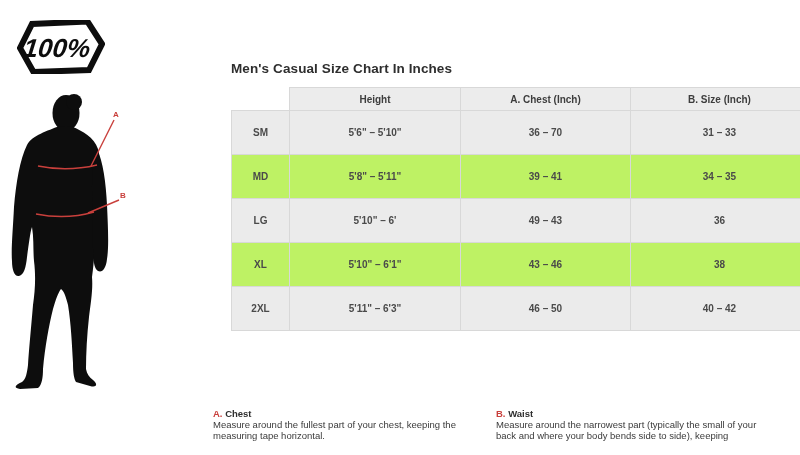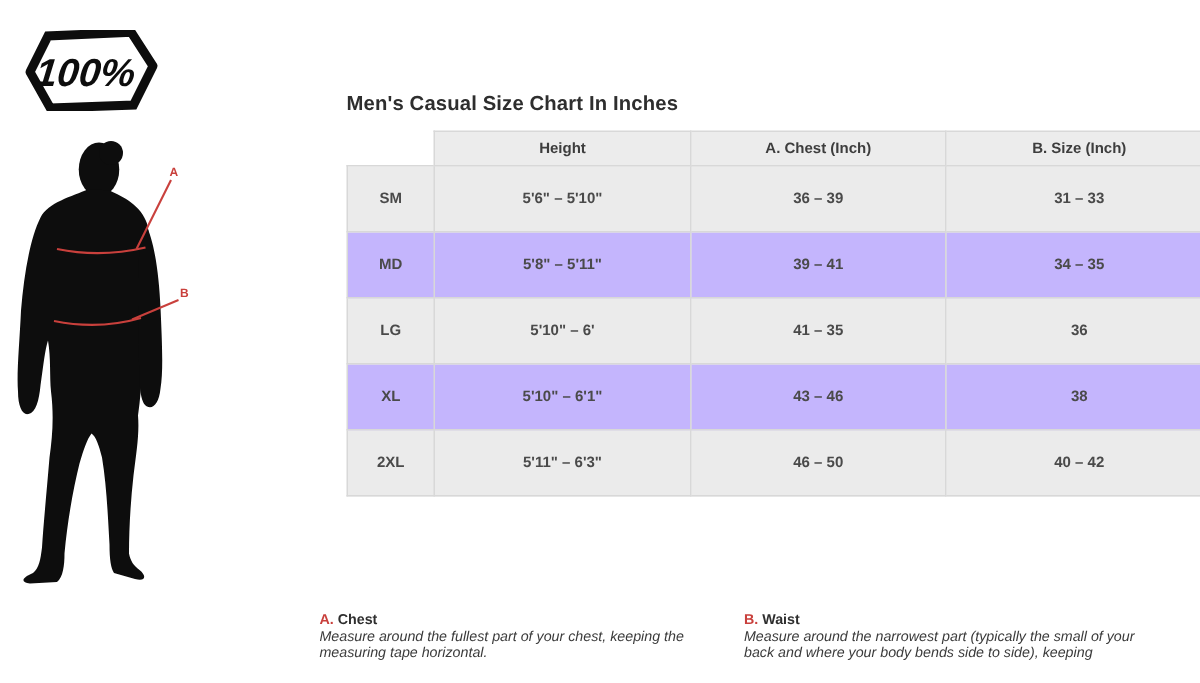--- a/index.html
+++ b/index.html
@@ -23,32 +23,32 @@
   table.size-table col.c-h     { width: 171px; }
   table.size-table col.c-chest { width: 170px; }
   table.size-table col.c-waist { width: 178px; }
   .size-table th, .size-table td {
     border: 1px solid #d8d8d8; text-align: center; vertical-align: middle;
     font-size: 10px; font-weight: 700; color: #4a4a4a; }
   .size-table thead th { height: 23px; background: #ececec; font-weight: 700; color: #3d3d3d; }
   .size-table thead th.blank { border: none; background: transparent; }
   .size-table tbody td { height: 44px; }
   .size-table tbody tr.odd td  { background: #ebebeb; }
-  .size-table tbody tr.even td { background: #c4b5fd; }
+  .size-table tbody tr.even td { background: #bef264; }
 
   
   .measure { position: absolute; left: 213px; top: 402px; width: 578px; }
   .measure-heading { font-size: 13.5px; font-weight: 700; color: #2e2e2e; }
   .measure-cols { position: relative; margin-top: 6px; height: 50px; }
   .measure-item { position: absolute; top: 0; width: 270px; }
   .measure-item.left  { left: 0; }
   .measure-item.right { left: 283px; }
   .measure-label { font-size: 9.5px; font-weight: 700; color: #2e2e2e; }
   .measure-letter { color: #c9403c; }
-  .measure-text { font-size: 9.5px; color: #3a3a3a; line-height: 10.5px; margin-top: 1px; font-style: italic; }
+  .measure-text { font-size: 9.5px; color: #3a3a3a; line-height: 10.5px; margin-top: 1px; }
 </style>
 </head>
 <body>
 
 <div class="canvas">
 
   <svg class="logo" viewBox="0 0 88 53" xmlns="http://www.w3.org/2000/svg">
     <polygon points="3,27.5 15,3.5 70.5,1 85,23.5 72,49.5 16.5,51.5" fill="#ffffff" stroke="#0d0d0d" stroke-width="6" stroke-linejoin="miter"></polygon>
     <text x="43" y="37" text-anchor="middle" font-size="26" font-weight="bold" font-style="italic" font-family="Liberation Sans, sans-serif" fill="#0d0d0d" transform="skewX(-6)">100%</text>
   </svg>
@@ -121,33 +121,33 @@
           <th class="blank"></th>
           <th>Height</th>
           <th>A. Chest (Inch)</th>
           <th>B. Size (Inch)</th>
         </tr>
       </thead>
       <tbody>
         <tr class="odd">
           <td>SM</td>
           <td>5'6" – 5'10"</td>
-          <td>36 – 39</td>
+          <td>36 – 70</td>
           <td>31 – 33</td>
         </tr>
         <tr class="even">
           <td>MD</td>
           <td>5'8" – 5'11"</td>
           <td>39 – 41</td>
           <td>34 – 35</td>
         </tr>
         <tr class="odd">
           <td>LG</td>
           <td>5'10" – 6'</td>
-          <td>41 – 35</td>
+          <td>49 – 43</td>
           <td>36</td>
         </tr>
         <tr class="even">
           <td>XL</td>
           <td>5'10" – 6'1"</td>
           <td>43 – 46</td>
           <td>38</td>
         </tr>
         <tr class="odd">
           <td>2XL</td>

